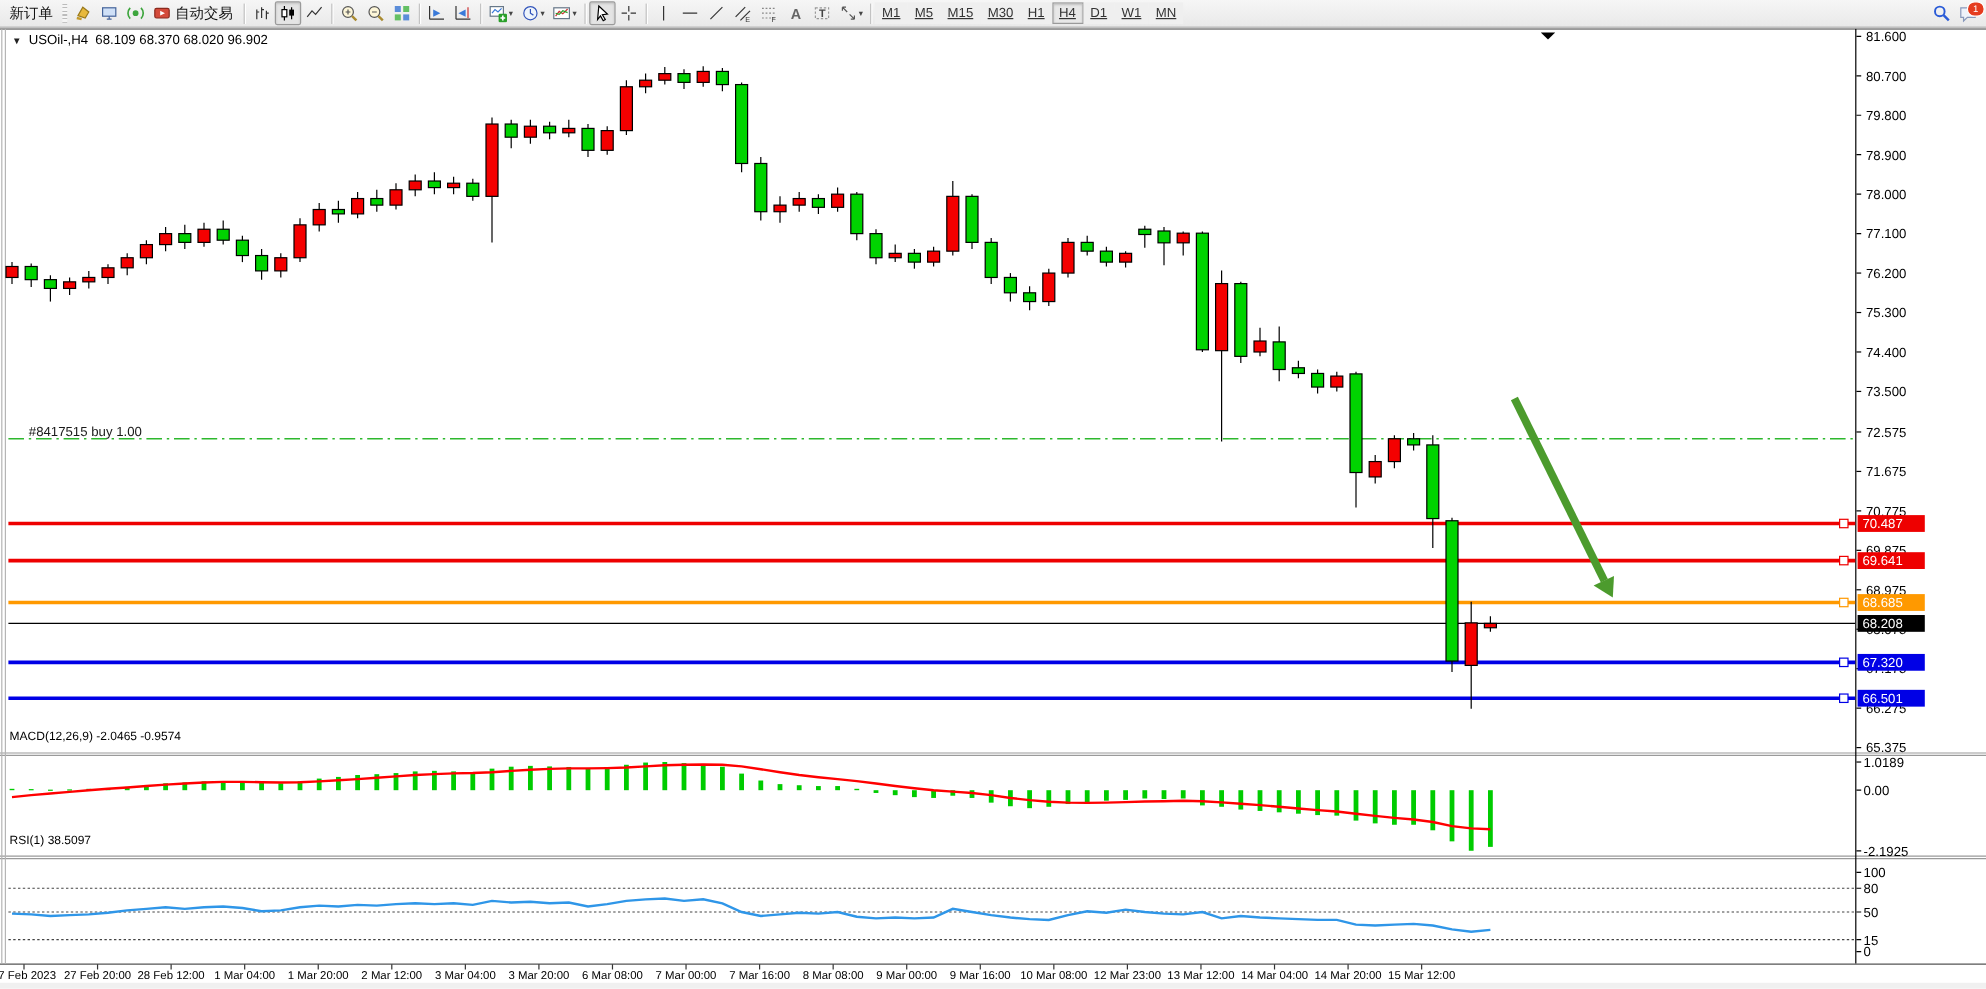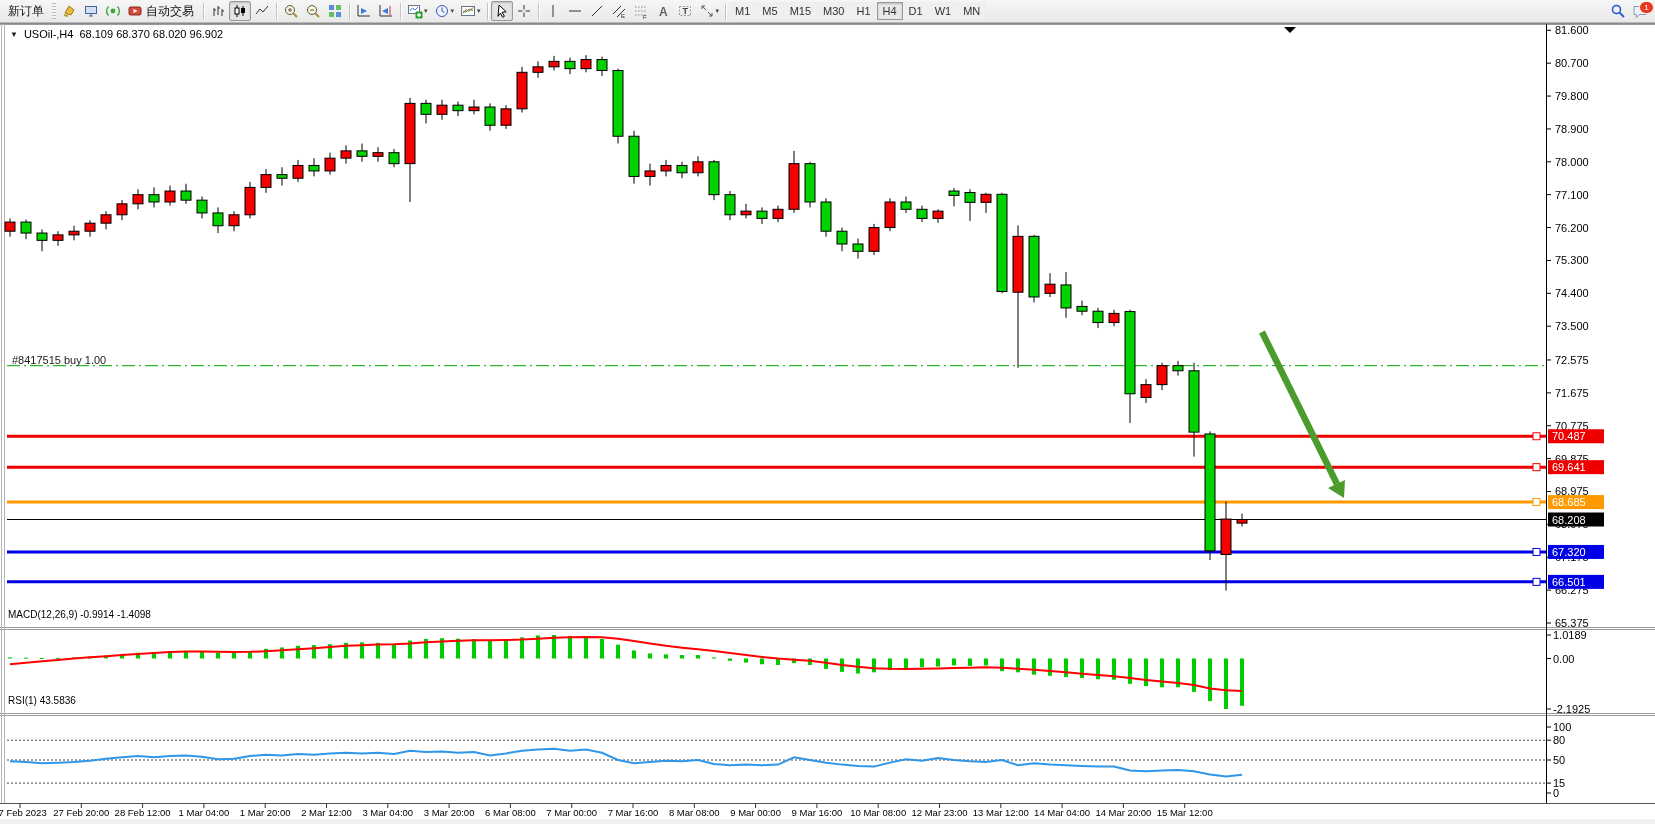--- a/index.html
+++ b/index.html
@@ -9,34 +9,34 @@
     display:flex;align-items:center;padding:0 2px;position:relative;white-space:nowrap;}
   .tb{display:inline-flex;align-items:center;justify-content:center;height:20px;min-width:20px;
     padding:0 2px;border:1px solid transparent;border-radius:2px;background:transparent;cursor:default;
     font-size:11px;color:#222;position:relative;}
   .tb svg{width:16px;height:16px;display:block;}
   .tb.pressed{background:#e4e4e4;border:1px solid #9a9a9a;box-shadow:inset 0 1px 2px rgba(0,0,0,.18);}
   .tb .caret{font-size:7px;color:#444;margin-left:1px;}
   .tb-label{font-size:12px;color:#111;padding:0 3px;}
   .sep{width:1px;height:17px;background:#c3c3c3;margin:0 3px;box-shadow:1px 0 0 #fff;}
   .grip{width:4px;height:16px;margin:0 2px;background:repeating-linear-gradient(#bbb 0 1px,#f5f5f5 1px 3px);}
-  .tf{font-size:11px;color:#333;padding:0 5px;height:18px;display:inline-flex;align-items:center;border:1px solid transparent;}
+  .tf{font-size:11px;color:#333;padding:0 5px;height:18px;display:inline-flex;align-items:center;border:1px solid transparent;text-decoration:underline;}
   .tf.active{background:#e8e8e8;border:1px solid #9a9a9a;box-shadow:inset 0 1px 2px rgba(0,0,0,.2);}
   .toolbar-right{position:absolute;right:4px;top:0;height:22px;display:flex;align-items:center;}
   .note-badge{position:absolute;top:-1px;right:-4px;background:#e53c1f;color:#fff;border-radius:7px;
     min-width:11px;height:11px;font-size:8px;display:flex;align-items:center;justify-content:center;
     border:1px solid #fff;padding:0 1px;}
   
   .chart-wrap{position:relative;width:1655px;height:801px;background:#fff;border-top:1px solid #8a8a8a;}
   #chart-svg{position:absolute;left:0;top:0;}
   svg text{font-family:"Liberation Sans",sans-serif;}
   .overlay{position:absolute;font-size:11px;color:#000;pointer-events:none;}
   .symbol-line{left:10px;top:4px;display:flex;align-items:center;gap:6px;}
   .symbol-line .tri{font-size:8px;color:#222;}
-  .order-label{left:12px;top:330px;font-size:11px;color:#1a1a1a;}
+  .order-label{left:24px;top:330px;font-size:11px;color:#1a1a1a;}
   .macd-label{left:8px;top:585px;font-size:10px;}
   .rsi-label{left:8px;top:671px;font-size:10px;}
 </style>
 </head>
 <body>
 
 <div class="toolbar">
   <button class="tb">
     <span class="tb-label">新订单</span>
   </button>
@@ -625,19 +625,19 @@
       </g>
     </svg>
   <div class="overlay symbol-line">
     <span class="tri">▼</span>
     <span>USOil-,H4</span>
     <span>68.109 68.370 68.020 96.902</span>
   </div>
   <div class="overlay order-label">#8417515 buy 1.00</div>
   <div class="overlay macd-label">
     <span>MACD(12,26,9)</span>
-    <span>-0.9914 -1.4098</span>
+    <span>-2.0465 -0.9574</span>
   </div>
   <div class="overlay rsi-label">
     <span>RSI(1)</span>
-    <span>43.5836</span>
+    <span>38.5097</span>
   </div>
 </div>
 
 </body></html>

